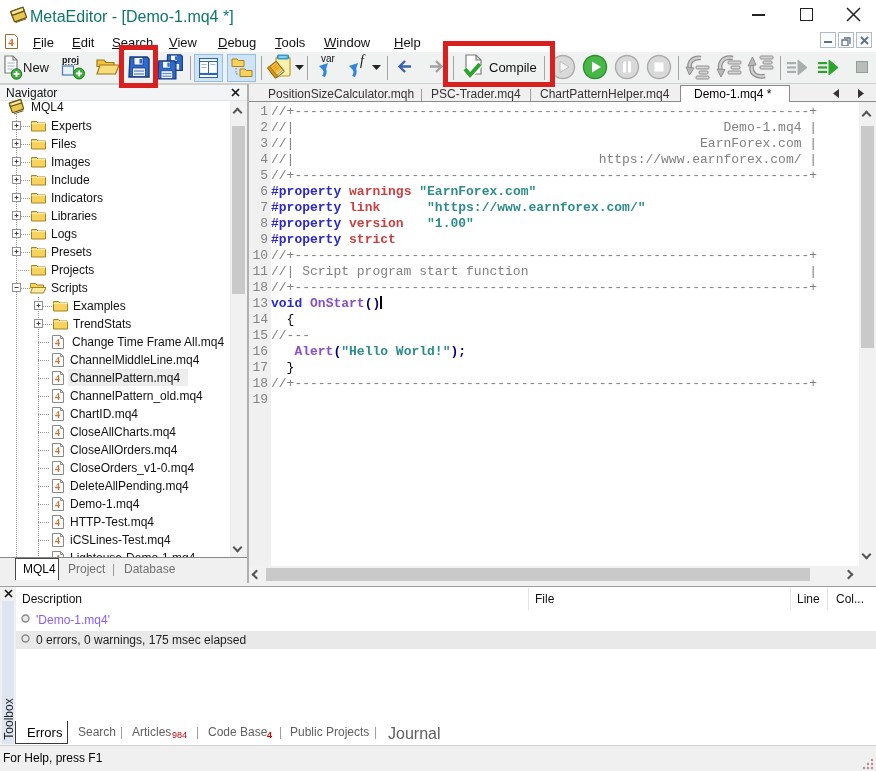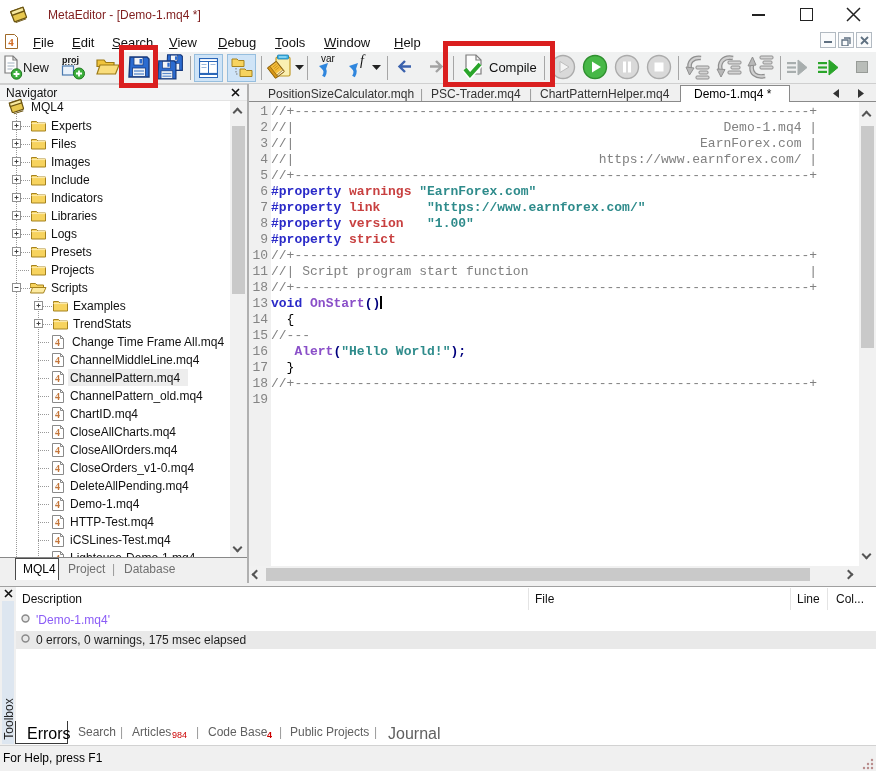--- a/index.html
+++ b/index.html
@@ -1,20 +1,20 @@
 <!DOCTYPE html>
 <html><head>
 <meta charset="utf-8">
 <style>
 * { margin:0; padding:0; box-sizing:border-box; }
 html,body { width:876px; height:771px; overflow:hidden; }
 body { font-family:"Liberation Sans", sans-serif; background:#f0f0f0; position:relative; }
 .abs { position:absolute; }
 #titlebar { left:0; top:0; width:876px; height:30px; background:#ffffff; }
-#title-text { left:48px; top:8px; font-size:12px; color:#7f1d1d; }
+#title-text { left:30px; top:8px; font-size:16px; color:#0f766e; }
 #menubar { left:0; top:30px; width:876px; height:22px; background:#ffffff; }
 .menu-item { top:35px; font-size:13px; color:#111; }
 #toolbar { left:0; top:52px; width:876px; height:32px; background:#f0f1f1; border-bottom:1px solid #cfcfcf; }
 .tsep { top:56px; width:1px; height:24px; background:#a6a6a6; }
 .redbox { border:5px solid #da1f1f; z-index:60; }
 #nav-header { left:0; top:84px; width:247px; height:17px; background:#f3f4f5; border-top:1px solid #d0d0d0; border-bottom:1px solid #e3e3e3; }
 #nav-body { left:0; top:101px; width:247px; height:456px; background:#ffffff; overflow:hidden; }
 #nav-tabs { left:0; top:557px; width:247px; height:23px; background:#f0f0f0; border-top:1px solid #888888; }
 #splitter { left:247px; top:84px; width:2px; height:499px; background:#b0b0b0; }
 #tabbar { left:249px; top:84px; width:627px; height:18px; background:#f0f0f0; border-bottom:1px solid #8a8a8a; }
@@ -595,21 +595,21 @@
     <circle cx="4.5" cy="4.5" r="3.5" fill="#e8e8e8" stroke="#8a8a8a" stroke-width="1.4"></circle>
   </svg>
 <div class="abs" style="left:36px;top:613px;font-size:12px;color:#8b5cf6">'Demo-1.mq4'</div>
 <div class="abs" style="left:16px;top:631px;width:860px;height:18px;background:#e9e9e9"></div>
 <svg class="abs" style="left:21px;top:634px" width="9" height="9">
     <circle cx="4.5" cy="4.5" r="3.5" fill="#e8e8e8" stroke="#8a8a8a" stroke-width="1.4"></circle>
   </svg>
 <div class="abs" style="left:36px;top:633px;font-size:12px;color:#222">0 errors, 0 warnings, 175 msec elapsed</div>
 
 <div class="abs" style="left:15px;top:721px;width:53px;height:23px;background:#fff;border:1px solid #383838;border-top:none"></div>
-<div class="abs" style="left:27px;top:725px;font-size:16px;color:#000">Errors</div>
+<div class="abs" style="left:27px;top:725px;font-size:13px;color:#000">Errors</div>
 <div class="abs" style="left:78px;top:725px;font-size:12px;color:#606060">Search</div>
 <div class="abs" style="left:120px;top:725px;font-size:12px;color:#999">|</div>
 <div class="abs" style="left:132px;top:725px;font-size:12px;color:#606060">Articles</div>
 <div class="abs" style="left:172px;top:730px;font-size:9px;color:#cc0000;font-weight:normal">984</div>
 <div class="abs" style="left:196px;top:725px;font-size:12px;color:#999">|</div>
 <div class="abs" style="left:208px;top:725px;font-size:12px;color:#606060">Code Base</div>
 <div class="abs" style="left:267px;top:730px;font-size:9px;color:#cc0000;font-weight:bold">4</div>
 <div class="abs" style="left:279px;top:725px;font-size:12px;color:#999">|</div>
 <div class="abs" style="left:290px;top:725px;font-size:12px;color:#606060">Public Projects</div>
 <div class="abs" style="left:374px;top:725px;font-size:12px;color:#999">|</div>

